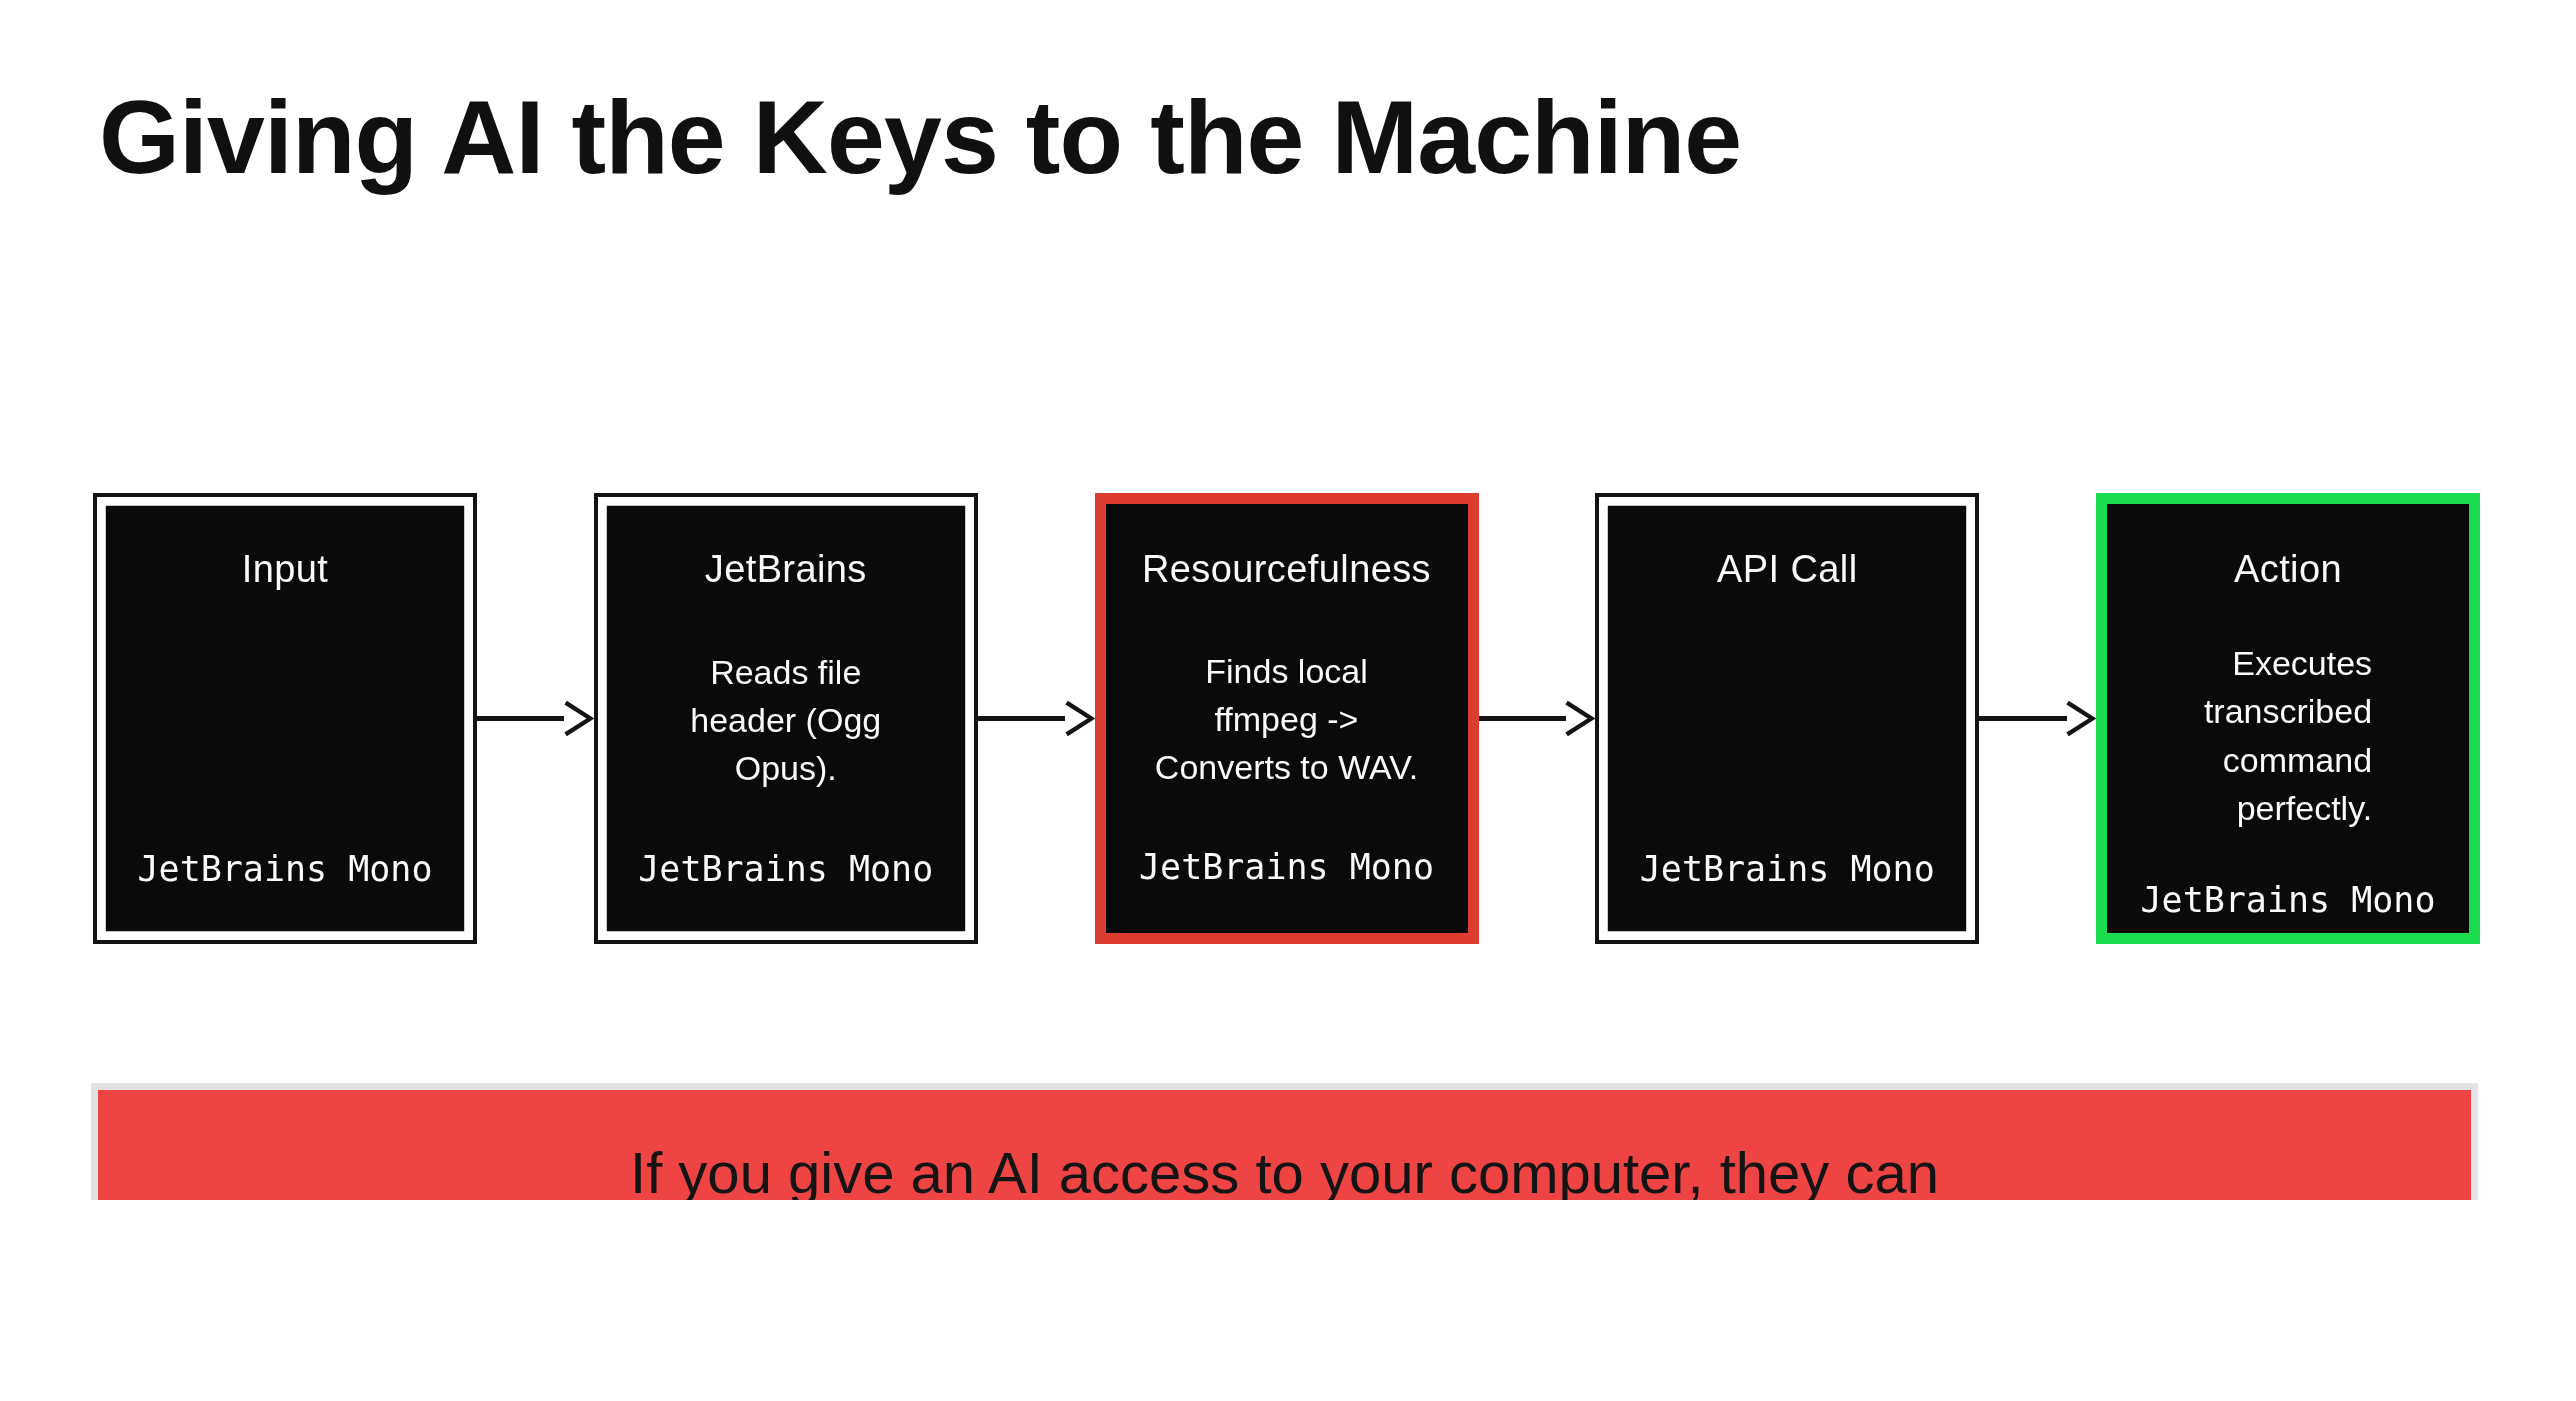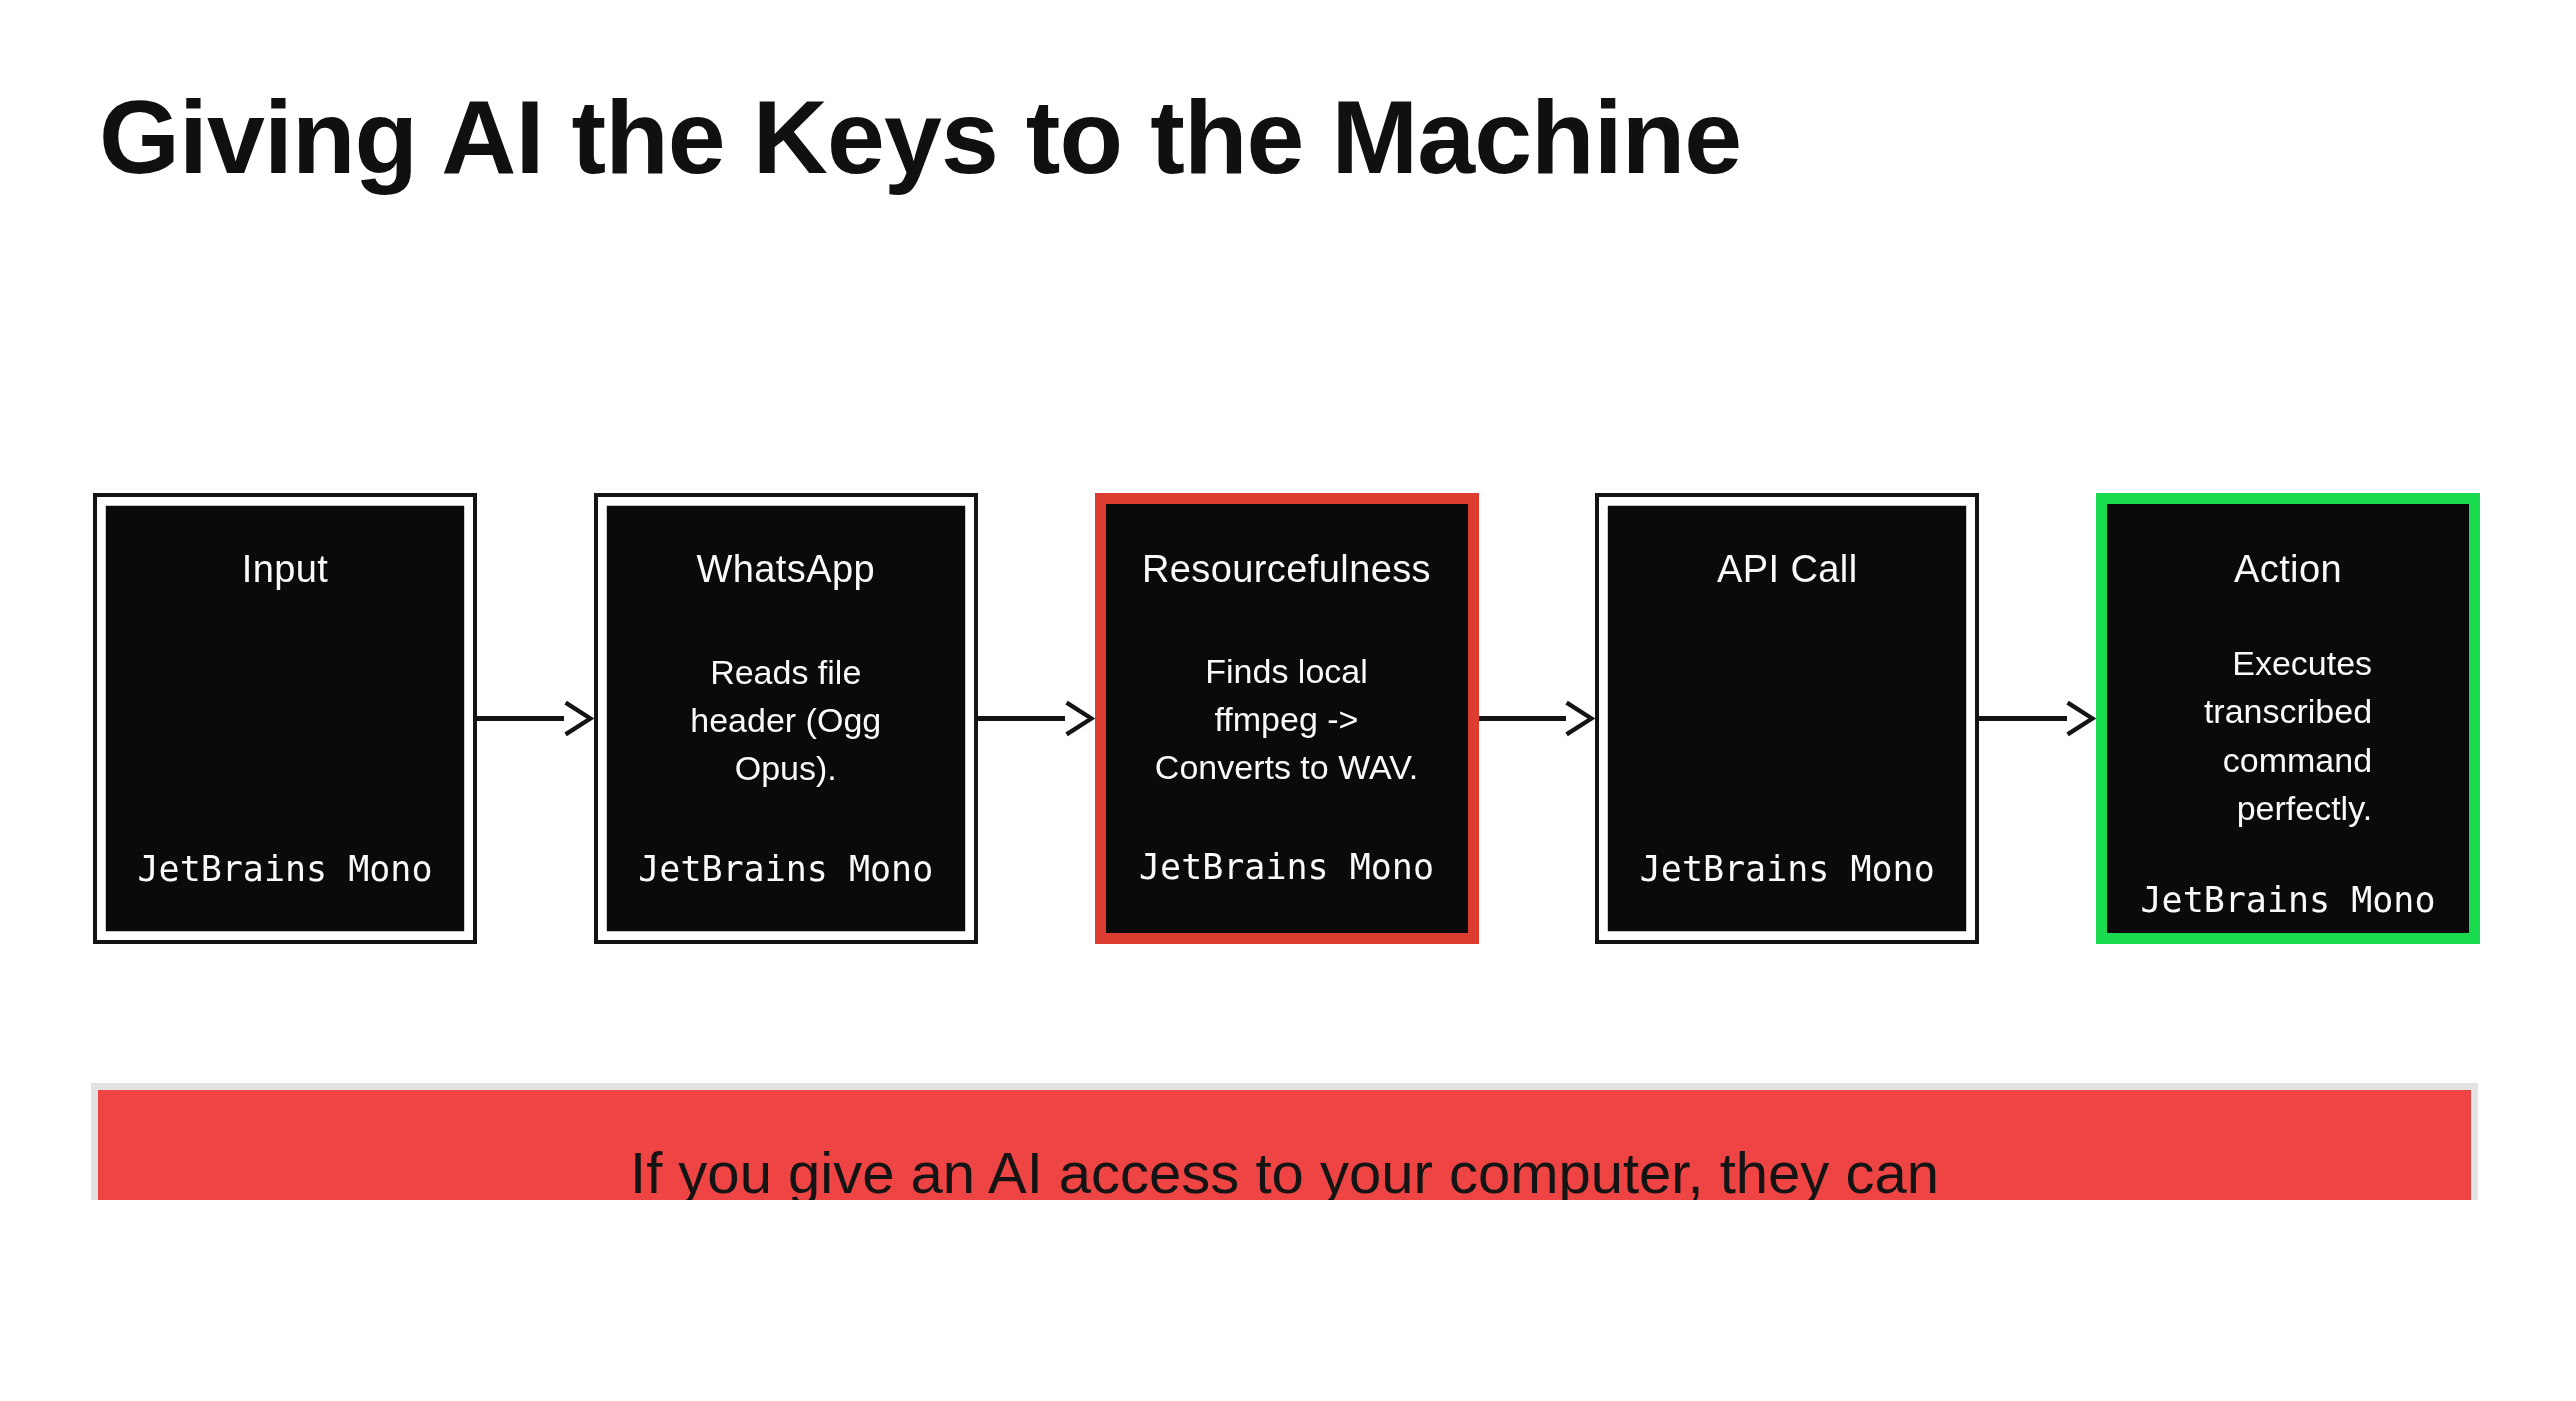--- a/index.html
+++ b/index.html
@@ -132,21 +132,21 @@
     </div>
 
     <div class="arrow">
       <div class="arrow-line"></div>
       <svg class="arrow-head" width="32" height="39" viewBox="0 0 36 44">
         <path d="M4 4 L32 22 L4 40" fill="none" stroke="#141414" stroke-width="5"></path>
       </svg>
     </div>
 
     <div class="box">
-      <div class="box-title">WhatsApp</div>
+      <div class="box-title">JetBrains</div>
       <div class="box-body">Reads file
 header (Ogg
 Opus).</div>
       <div class="box-footer">JetBrains Mono</div>
     </div>
 
     <div class="arrow">
       <div class="arrow-line"></div>
       <svg class="arrow-head" width="32" height="39" viewBox="0 0 36 44">
         <path d="M4 4 L32 22 L4 40" fill="none" stroke="#141414" stroke-width="5"></path>

